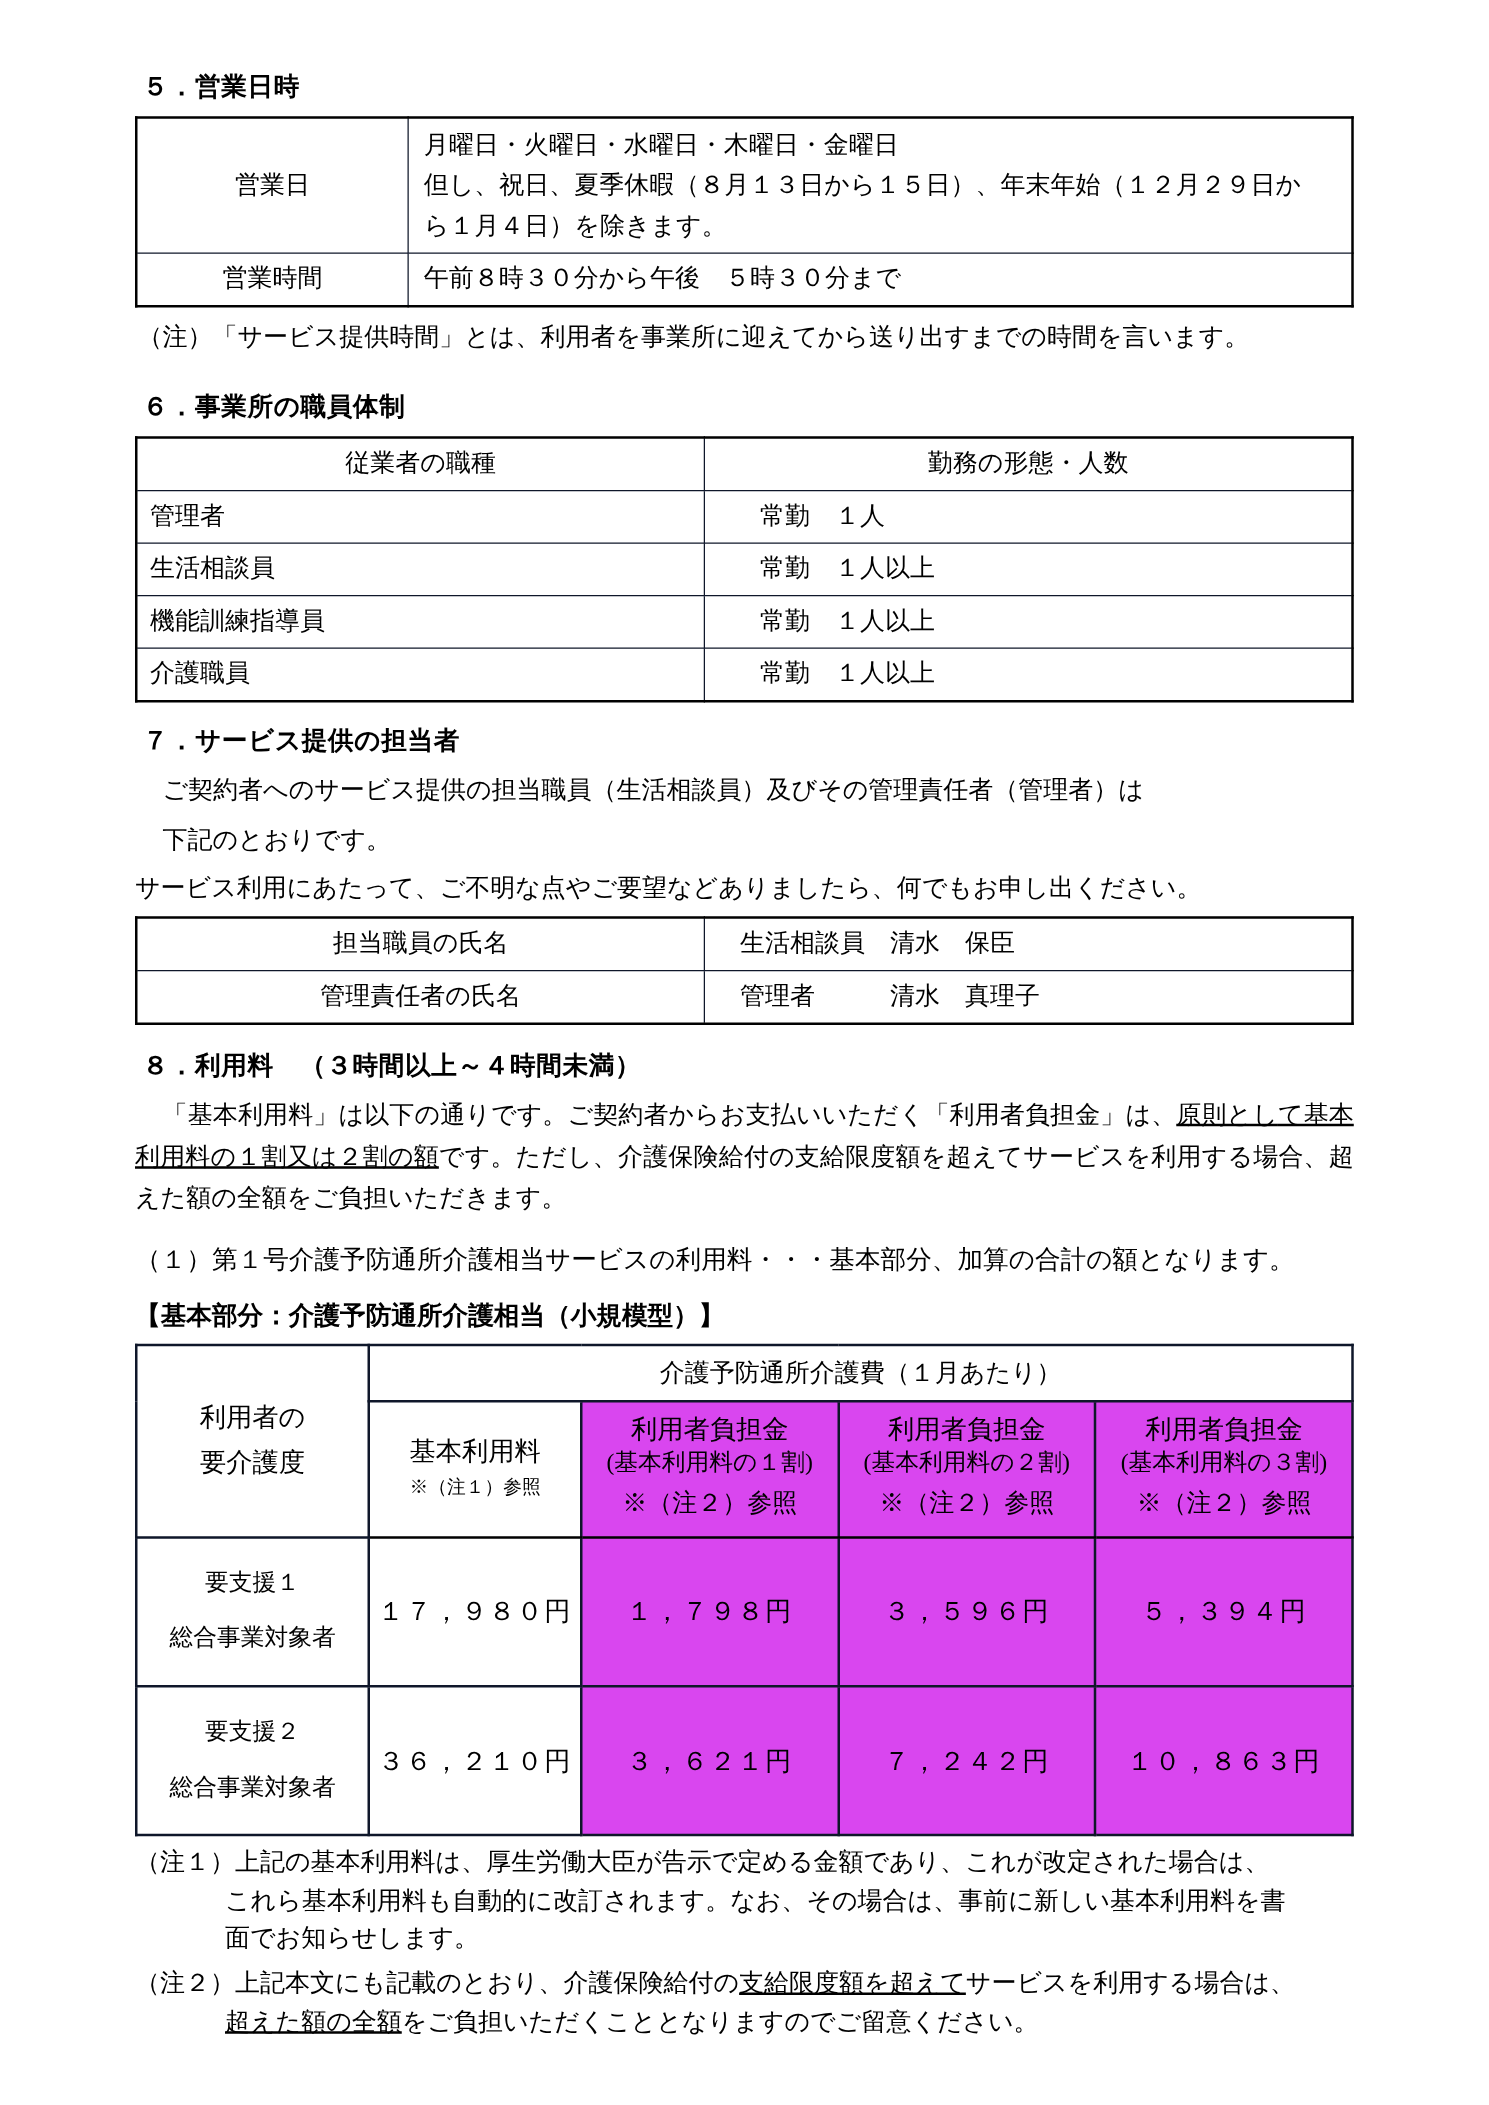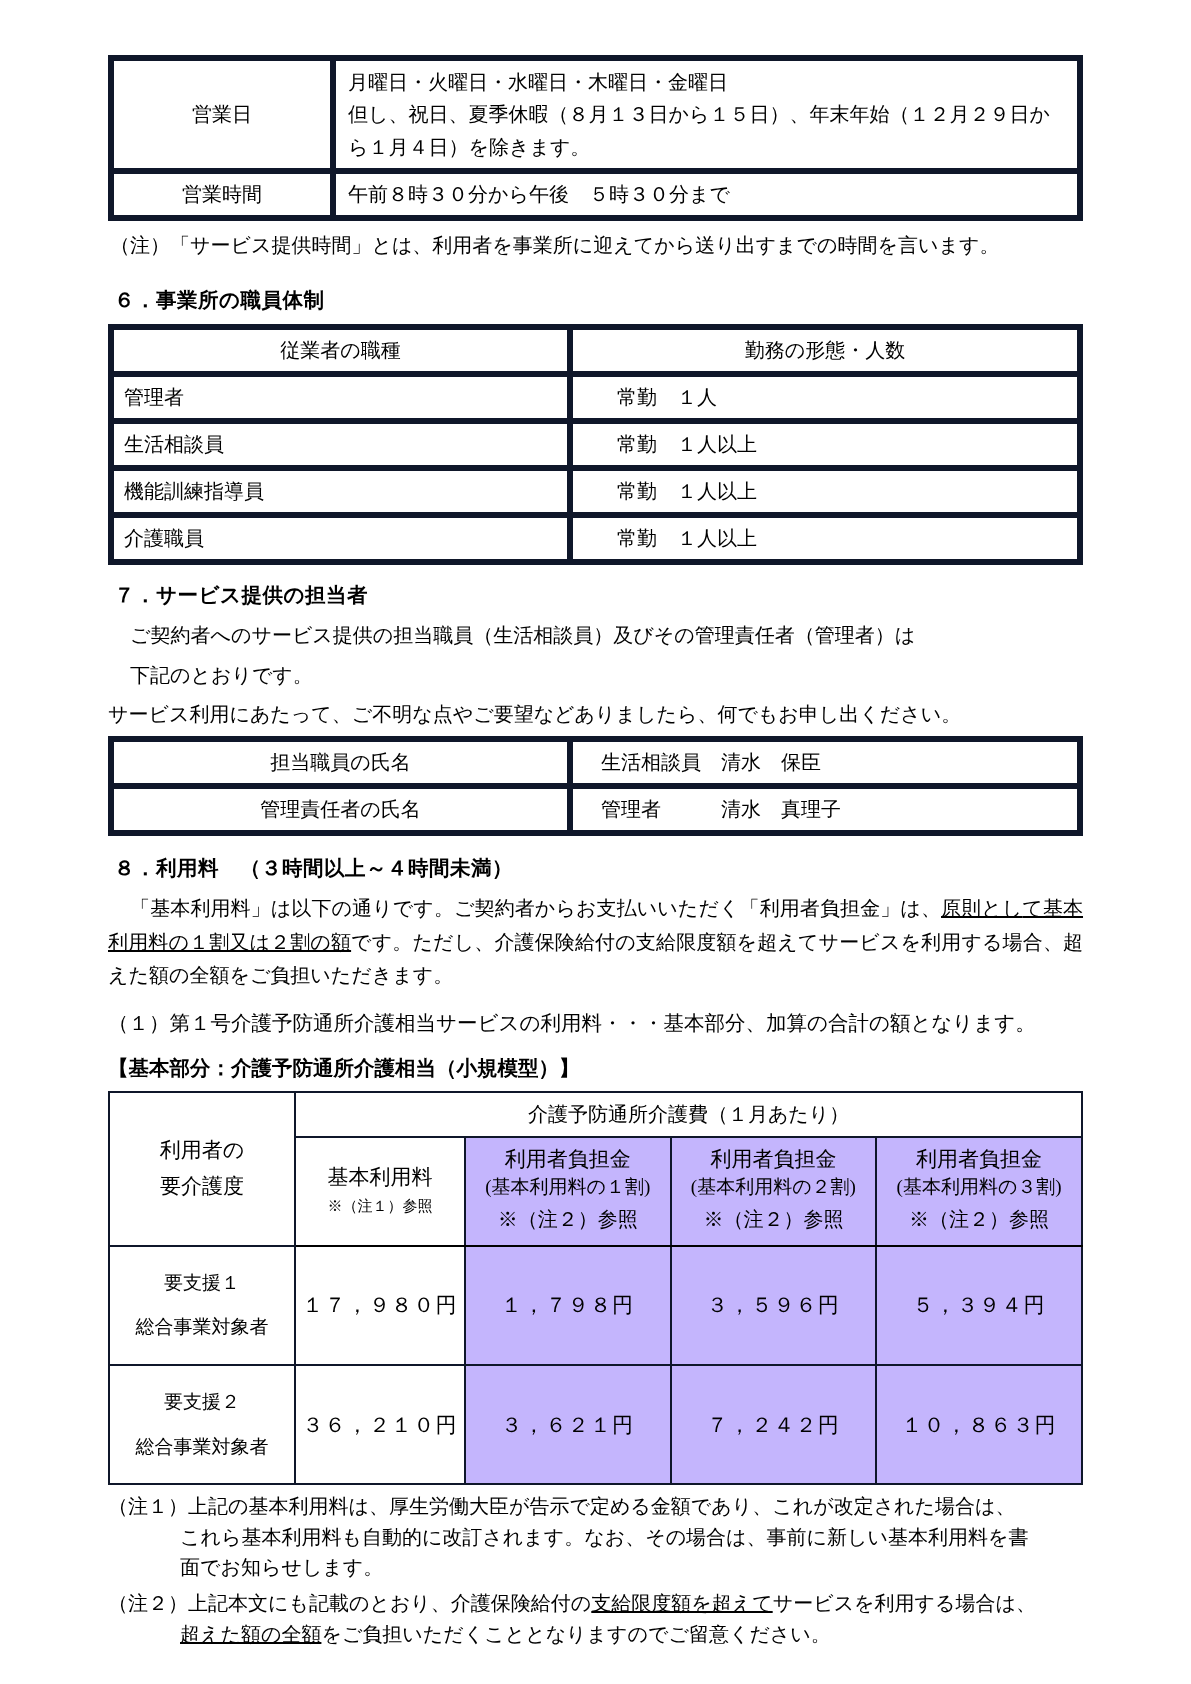--- a/index.html
+++ b/index.html
@@ -31,21 +31,21 @@
   .sec-head.s7 { margin-top: 16px; }
   .sec-head.s8 { margin-top: 18px; }
 
   table.doc {
     border-collapse: collapse;
     width: 975px;
     table-layout: fixed;
     margin-bottom: 0;
   }
   table.doc td {
-    border: 6px solid #0f172a;
+    border: 1px solid #0f172a;
     font-size: 20px;
     line-height: 1.55;
     padding: 5px 10px;
     vertical-align: middle;
   }
   table.doc {
     border: 2.5px solid #000;
   }
 
   
@@ -116,21 +116,21 @@
   }
   table.fee td.thick-l { border-left: 2.2px solid #000; }
   table.fee td.thick-b { border-bottom: 2.2px solid #000; }
   .fee-top {
     font-size: 20px;
     padding: 8px 0 8px 0;
   }
   .fee-c1 { width: 181px; }
   .fee-c2 { width: 165px; }
   .fee-c3, .fee-c4, .fee-c5 { width: 200px; }
-  .shade { background: #c4b5fd; }
+  .shade { background: #d946ef; }
   .hcell {
     padding: 7px 2px 8px 2px;
   }
   .hcell .l1 { font-size: 21px; line-height: 1.35; }
   .hcell .l2 { font-size: 19px; line-height: 1.5; }
   .hcell .l3 { font-size: 20px; line-height: 1.75; }
   .hcell .basic { font-size: 21px; line-height: 1.5; }
   .hcell .basic-sub { font-size: 15px; line-height: 1.8; }
   .rowlbl {
     font-size: 19px;
@@ -150,20 +150,21 @@
     margin: 6px 0 0 0;
   }
   .fn .hang { display: block; padding-left: 72px; text-indent: 0; }
   .fn .lead { display: block; }
 </style>
 </head>
 <body>
 
 <div class="page">
 
+  <h2 class="sec-head">５．営業日時</h2>
 
   <table class="doc t5">
     <tbody>
         <tr>
       <td class="lbl">営業日</td>
       <td class="val l2">
         <div>月曜日・火曜日・水曜日・木曜日・金曜日</div>
         <div>但し、祝日、夏季休暇（８月１３日から１５日）、年末年始（１２月２９日か</div>
         <div>ら１月４日）を除きます。</div>
       </td>

